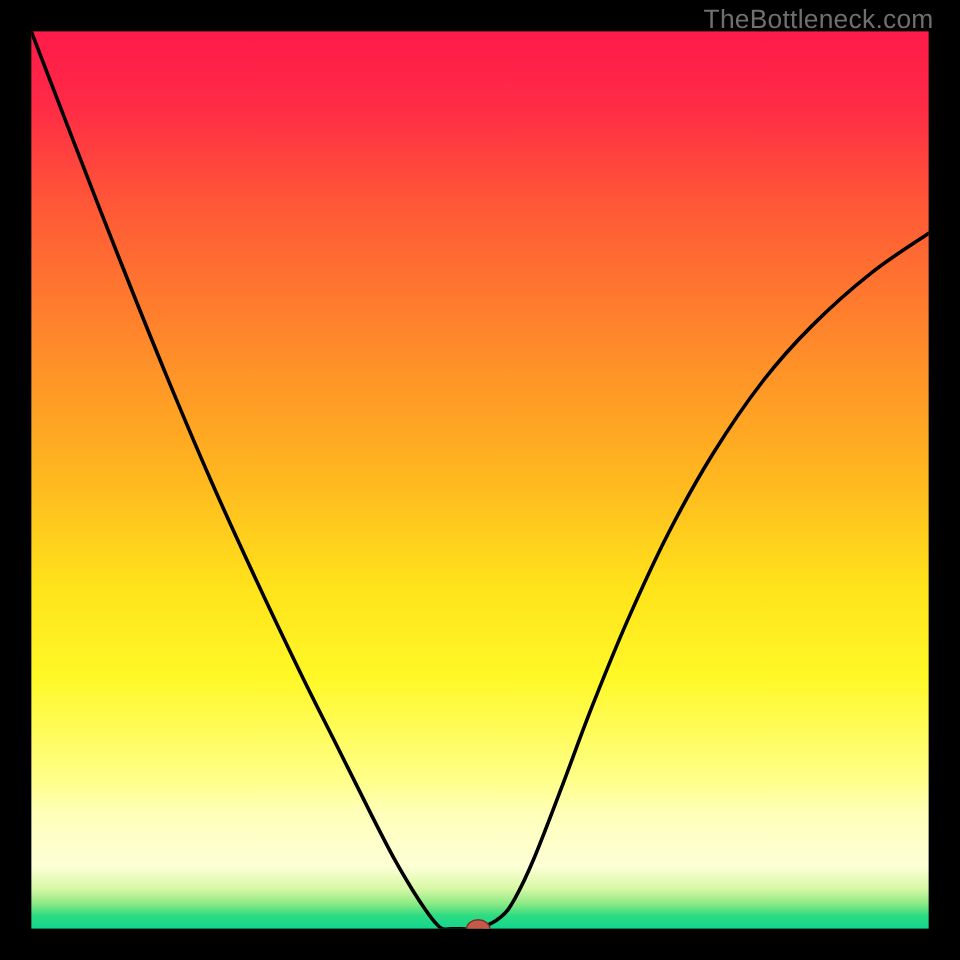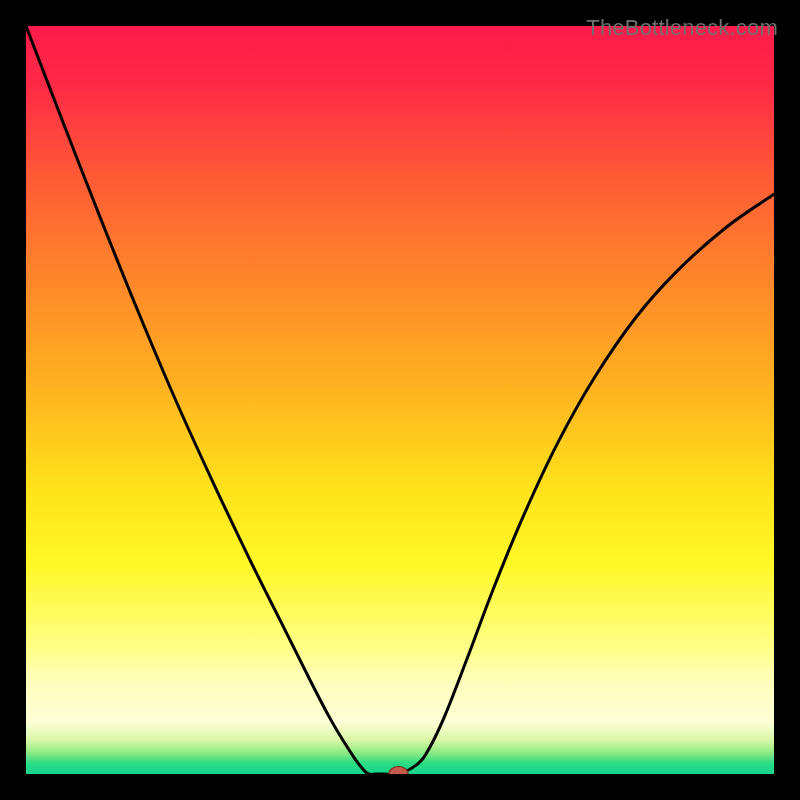--- a/index.html
+++ b/index.html
@@ -12,21 +12,21 @@
     font-family: Arial, Helvetica, sans-serif;
   }
   .frame {
     position: relative;
     width: 800px;
     height: 800px;
     background: #000000;
   }
   .watermark {
     position: absolute;
-    top: 15px;
+    top: 3px;
     right: 22px;
     color: #6f6f6f;
     font-size: 22px;
     font-weight: 500;
     letter-spacing: 0.2px;
     z-index: 10;
   }
   .plot-area {
     position: absolute;
     left: 26px;

